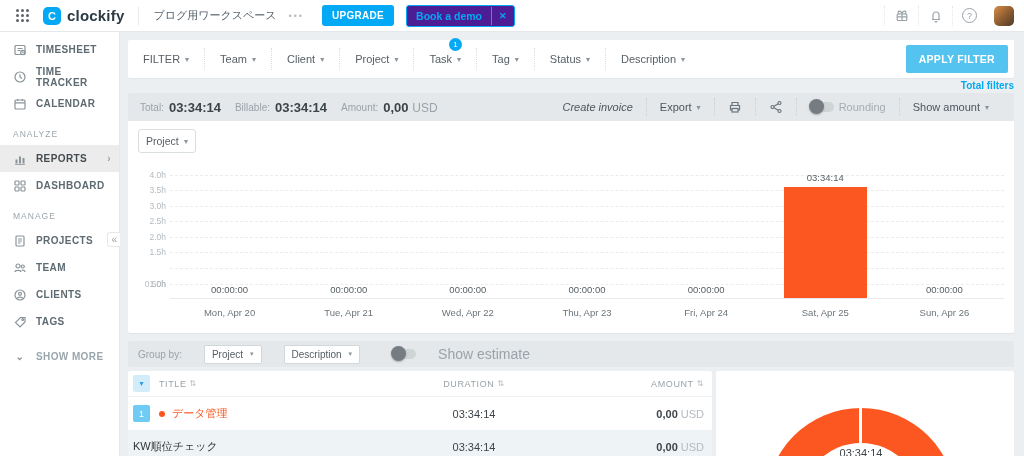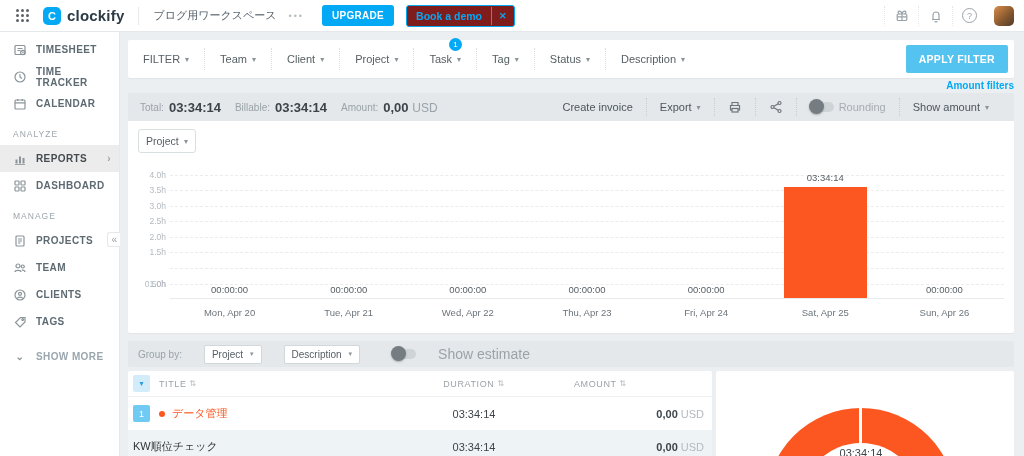--- a/index.html
+++ b/index.html
@@ -9,21 +9,21 @@
   .topbar { height:32px; background:#fff; border-bottom:1px solid #e4e8ea; display:flex; align-items:center; padding:0 10px; }
   .apps-grid { width:13px; height:13px; display:grid; grid-template-columns:repeat(3,1fr); gap:2px; margin:0 14px 0 6px; cursor:pointer; }
   .apps-grid span { width:3px; height:3px; background:#5f6368; border-radius:50%; }
   .logo { display:flex; align-items:center; gap:6px; margin-right:14px; }
   .logo-mark { width:18px; height:18px; background:#03a9f4; border-radius:5px; color:#fff; font-weight:bold; font-size:11px; display:flex; align-items:center; justify-content:center; }
   .logo-text { font-size:15px; font-weight:bold; color:#2b3a44; letter-spacing:.2px; }
   .tb-divider { width:1px; height:18px; background:#e6eaec; margin:0 14px 0 0; }
   .workspace { font-size:11px; color:#53606a; margin-right:12px; }
   .ws-dots { color:#b6bcc0; font-size:9px; letter-spacing:2px; margin-right:18px; cursor:pointer; }
   .upgrade-btn { background:#03a9f4; color:#fff; border:none; font-size:10px; font-weight:bold; padding:5px 10px; border-radius:3px; letter-spacing:.3px; cursor:pointer; margin-right:12px; }
-  .demo-btn { display:flex; align-items:center; border:1px solid #03a9f4; border-radius:3px; overflow:hidden; cursor:pointer; background:#7f1d1d; }
+  .demo-btn { display:flex; align-items:center; border:1px solid #03a9f4; border-radius:3px; overflow:hidden; cursor:pointer; background:#4c1d95; }
   .demo-label { color:#03a9f4; font-size:10.5px; font-weight:bold; padding:4px 9px; }
   .demo-close { color:#03a9f4; font-size:9px; font-weight:bold; padding:4px 7px; border-left:1px solid #03a9f4; display:flex; align-items:center; }
   .tb-right { margin-left:auto; display:flex; align-items:center; }
   .tb-ic { width:34px; display:flex; justify-content:center; align-items:center; border-left:1px dotted #e3e7e9; height:20px; cursor:pointer; color:#9aa3a9; }
   .tb-ic svg { display:block; }
   .help-circle { width:15px; height:15px; border:1.2px solid #9aa3a9; border-radius:50%; font-size:9px; display:flex; align-items:center; justify-content:center; color:#9aa3a9; }
   .avatar { width:20px; height:20px; border-radius:5px; background:linear-gradient(135deg,#d98e4a 0%,#8a5a30 55%,#4c3b2a 100%); margin-left:8px; }
 
   
   .shell { display:flex; height:424px; }
@@ -87,21 +87,21 @@
 
   
   .bottom-row { display:flex; gap:4px; margin-top:4px; height:92px; }
   .table-card { flex:1; background:#fff; border-radius:2px; overflow:hidden; }
   .thead { height:26px; display:flex; align-items:center; padding:0 8px 0 5px; border-bottom:1px solid #eef1f3; }
   .selbox { width:17px; height:17px; background:#d3ecfa; border-radius:2px; color:#2b9fe0; font-size:8px; display:flex; align-items:center; justify-content:center; cursor:pointer; margin-right:9px; }
   .th { font-size:9px; letter-spacing:.6px; color:#9aa3a9; display:flex; align-items:center; gap:3px; cursor:pointer; }
   .th .sort { font-size:8px; color:#b3bac0; }
   .th-title { flex:1; }
   .col-dur { width:200px; justify-content:center; }
-  .col-amt { width:130px; }
+  .col-amt { width:130px; justify-content:flex-end; }
   .trow { height:33px; display:flex; align-items:center; padding:0 8px 0 5px; }
   .trow.alt { background:#eef3f6; }
   .row-badge { width:17px; height:17px; background:#6fcbf3; border-radius:2px; color:#fff; font-size:9px; display:flex; align-items:center; justify-content:center; margin-right:9px; }
   .proj-dot { width:6px; height:6px; border-radius:50%; margin-right:7px; }
   .cell-title { flex:1; font-size:11px; display:flex; align-items:center; }
   .title-orange { color:#fc5720; }
   .cell-dur { width:200px; text-align:center; font-size:11px; color:#3c444a; }
   .cell-amt { width:130px; text-align:right; font-size:11px; }
   .amt-val { font-weight:bold; color:#3c444a; }
   .amt-cur { color:#b3bac0; margin-left:3px; }
@@ -293,32 +293,32 @@
         <span>Status</span>
           <span class="caret">▾</span>
       </div>
       <div class="f-item">
         <span>Description</span>
           <span class="caret">▾</span>
       </div>
       <button class="apply-btn">APPLY FILTER</button>
     </div>
     <div class="clear-row">
-      <span class="clear-link">Amount filters</span>
+      <span class="clear-link">Total filters</span>
     </div>
 
     <div class="totals-bar">
       <span class="t-label">Total:</span>
       <span class="t-value">03:34:14</span>
       <span class="t-label">Billable:</span>
       <span class="t-value">03:34:14</span>
       <span class="t-label">Amount:</span>
       <span class="t-value"><span>0,00</span> <span class="t-cur">USD</span></span>
       <div class="tb-actions">
-        <div class="a-item" style="border-left:none;">
+        <div class="a-item" style="border-left:none;font-style:italic;">
             <span>Create invoice</span>
           </div>
         <div class="a-item">
           <span>Export</span>
             <span class="caret">▾</span>
         </div>
         <div class="a-item">
           <svg width="14" height="14" viewBox="0 0 14 14" fill="none" stroke="currentColor" stroke-width="1.2">
               <path d="M4 5V2.5h6V5M4 10H2.5V5.5h9V10H10"></path>
               <rect x="4" y="8.5" width="6" height="3.5"></rect>

